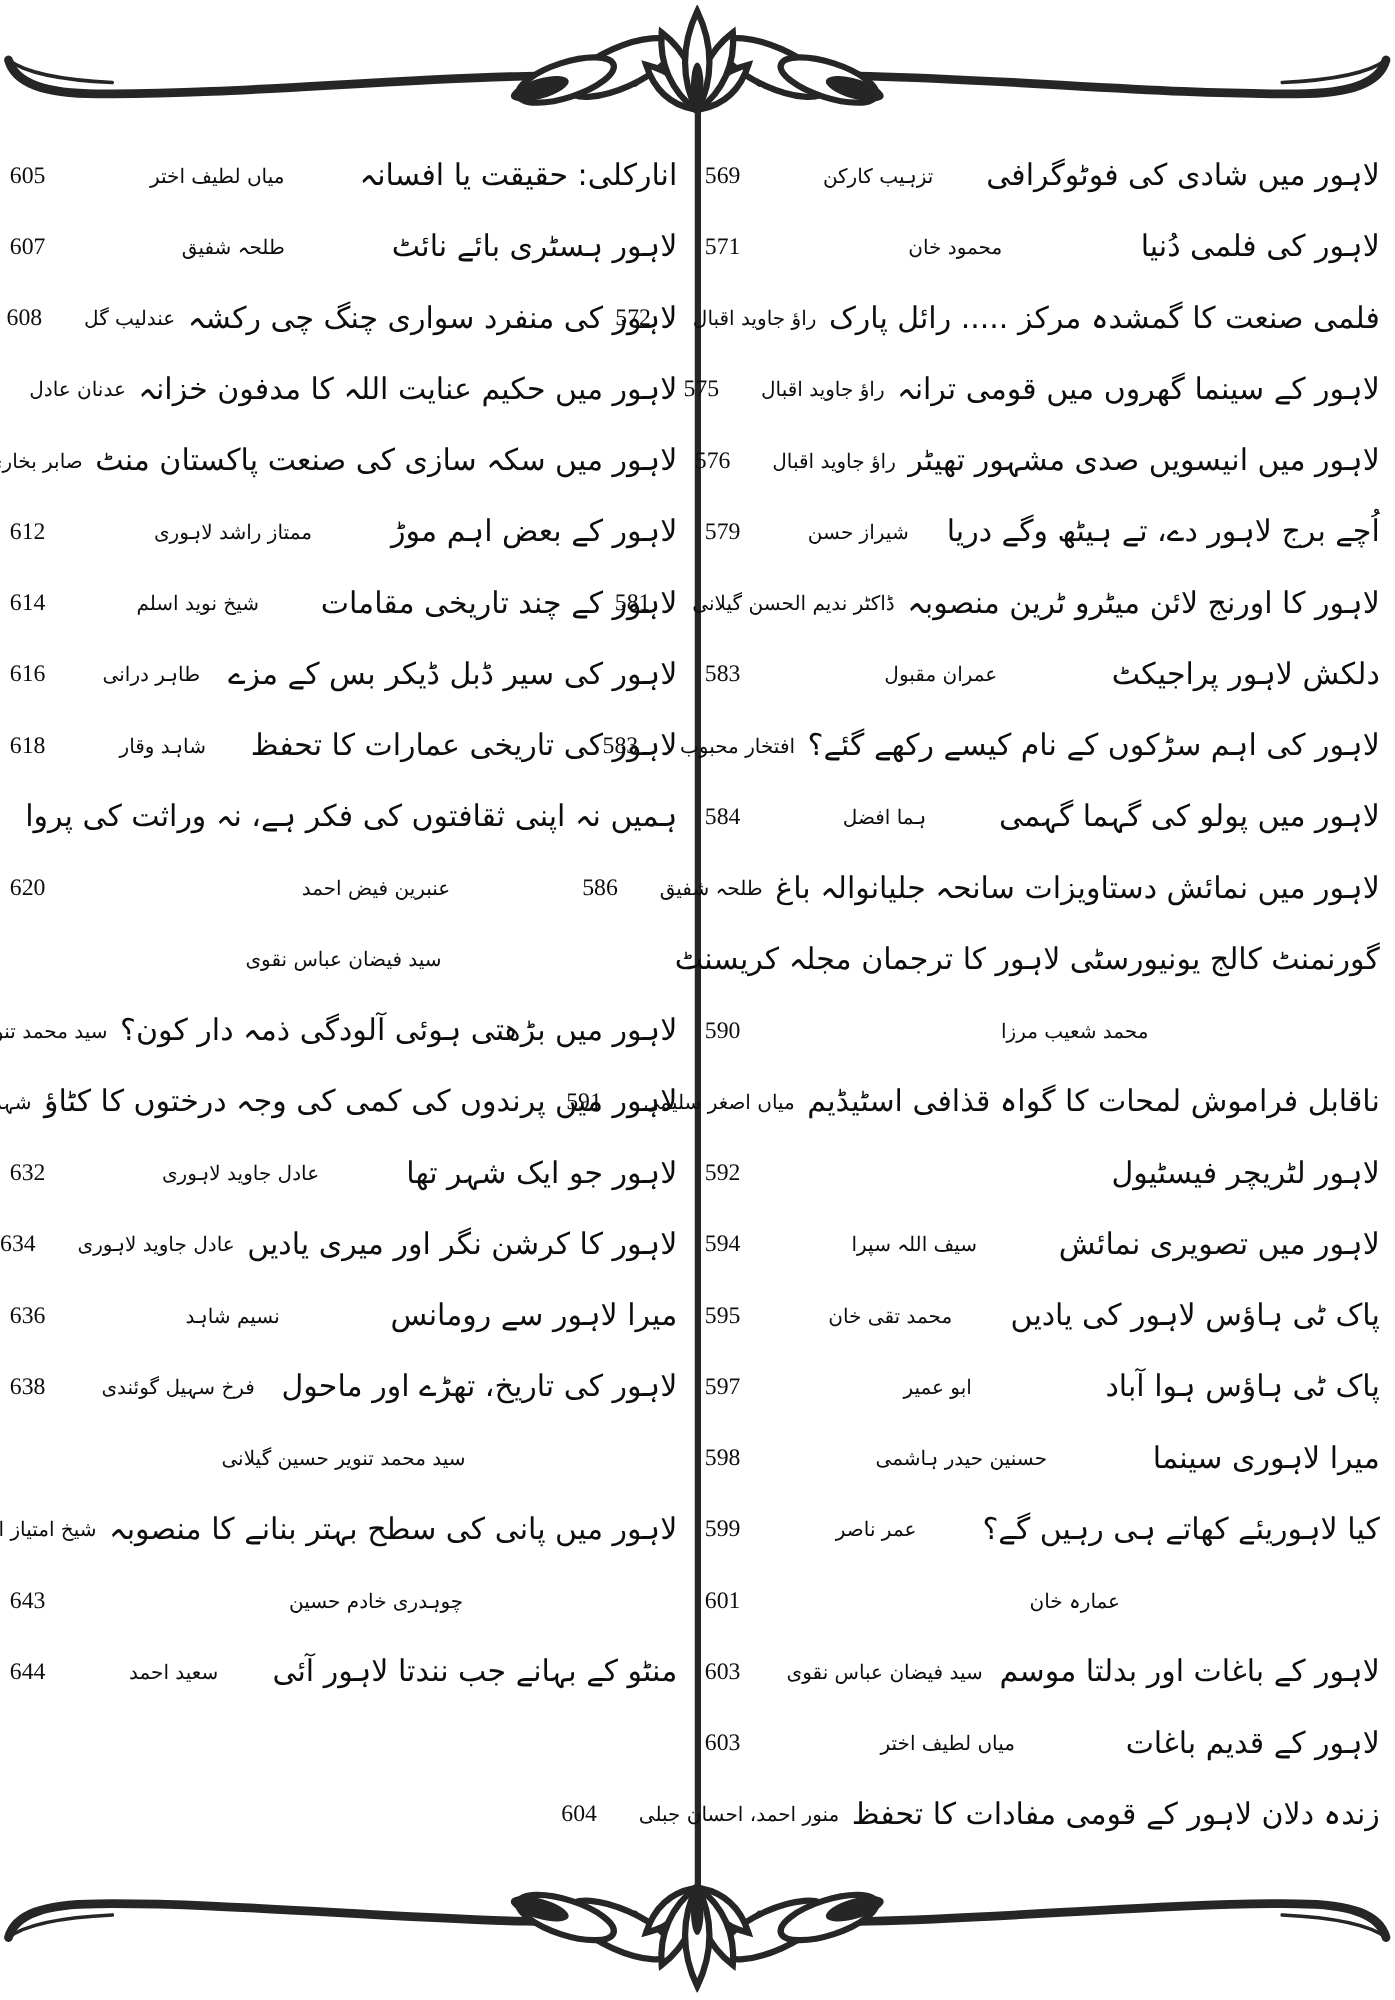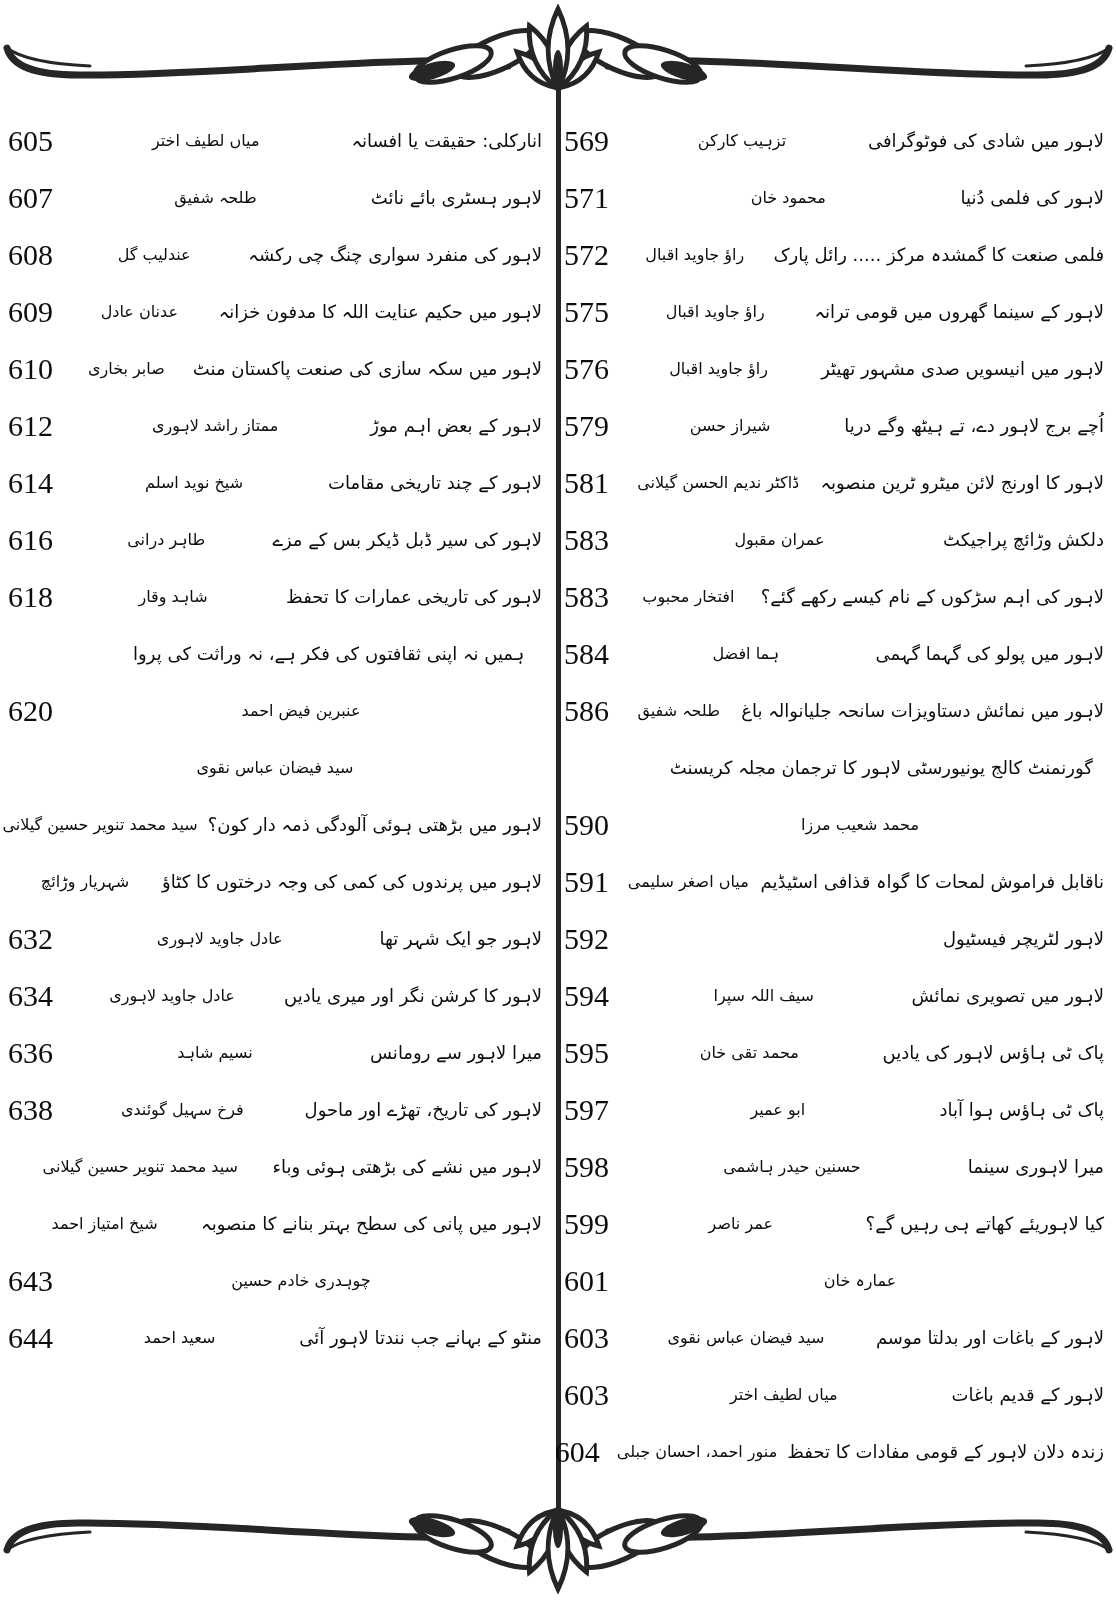--- a/index.html
+++ b/index.html
@@ -39,36 +39,36 @@
   .col-right { right: 12px; width: 540px; }
   .col-left  { left: 8px;  width: 534px; }
   .row {
     height: 57px;
     display: flex;
     align-items: center;
     white-space: nowrap;
   }
   .title {
     flex: 0 1 auto;
-    font-size: 18px;
+    font-size: 24px;
     line-height: 1.2;
   }
   .author {
     margin: 0 auto;
     padding: 0 10px;
     font-size: 16px;
     line-height: 1.2;
   }
   .num {
     flex: 0 0 auto;
     min-width: 52px;
     direction: ltr;
     text-align: left;
     font-family: "Liberation Serif", "DejaVu Serif", serif;
-    font-size: 30px;
+    font-size: 19px;
   }
   .row.continuation .title { margin: 12px auto; }
 </style>
 </head>
 <body>
 
 <div class="page">
 
   <svg class="ornament top" viewBox="0 0 1116 100" xmlns="http://www.w3.org/2000/svg">
     <defs>
@@ -126,21 +126,21 @@
     <span class="title">اُچے برج لاہور دے، تے ہیٹھ وگے دریا</span>
     <span class="author">شیراز حسن</span>
     <span class="num">579</span>
   </div>
       <div class="row">
     <span class="title">لاہور کا اورنج لائن میٹرو ٹرین منصوبہ</span>
     <span class="author">ڈاکٹر ندیم الحسن گیلانی</span>
     <span class="num">581</span>
   </div>
       <div class="row">
-    <span class="title">دلکش وڑائچ پراجیکٹ</span>
+    <span class="title">دلکش لاہور پراجیکٹ</span>
     <span class="author">عمران مقبول</span>
     <span class="num">583</span>
   </div>
       <div class="row">
     <span class="title">لاہور کی اہم سڑکوں کے نام کیسے رکھے گئے؟</span>
     <span class="author">افتخار محبوب</span>
     <span class="num">583</span>
   </div>
       <div class="row">
     <span class="title">لاہور میں پولو کی گہما گہمی</span>
@@ -301,21 +301,20 @@
     <span class="title">میرا لاہور سے رومانس</span>
     <span class="author">نسیم شاہد</span>
     <span class="num">636</span>
   </div>
       <div class="row">
     <span class="title">لاہور کی تاریخ، تھڑے اور ماحول</span>
     <span class="author">فرخ سہیل گوئندی</span>
     <span class="num">638</span>
   </div>
       <div class="row">
-    <span class="title">لاہور میں نشے کی بڑھتی ہوئی وباء</span>
     <span class="author">سید محمد تنویر حسین گیلانی</span>
 
   </div>
       <div class="row">
     <span class="title">لاہور میں پانی کی سطح بہتر بنانے کا منصوبہ</span>
     <span class="author">شیخ امتیاز احمد</span>
 
   </div>
       <div class="row">
     <span class="author">چوہدری خادم حسین</span>

